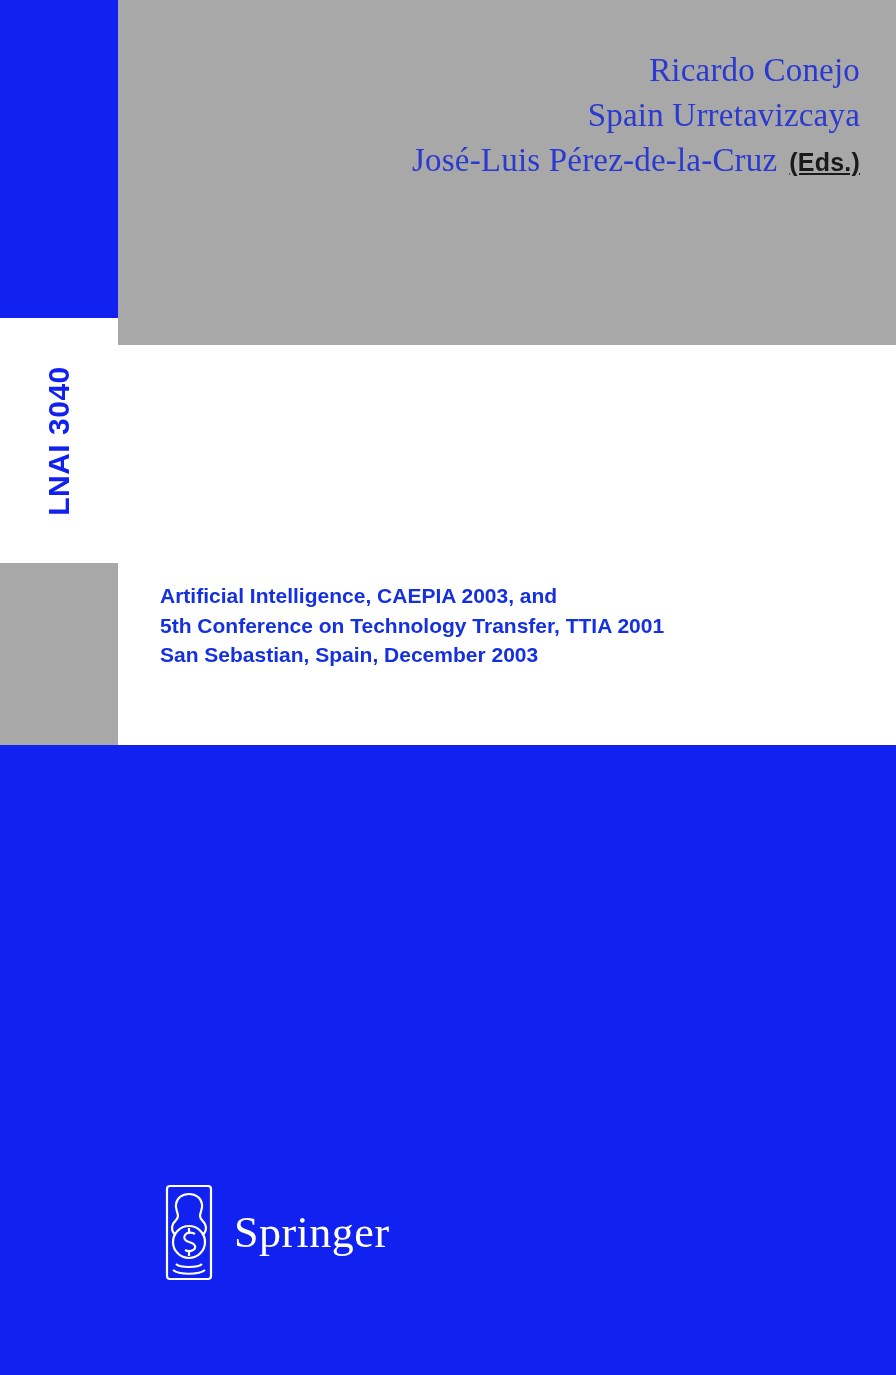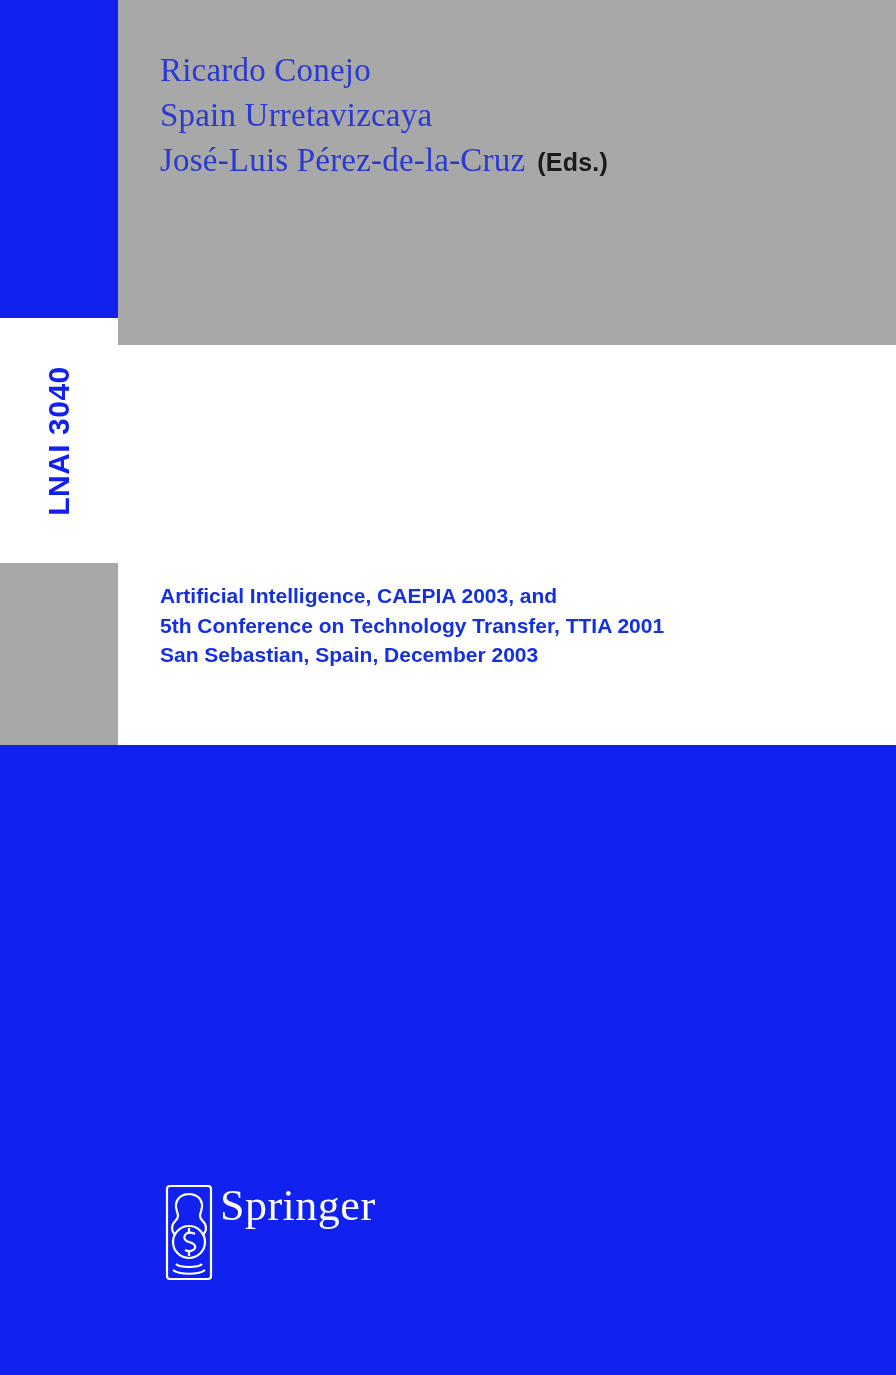--- a/index.html
+++ b/index.html
@@ -77,27 +77,29 @@
     left: 160px;
     top: 48px;
     width: 700px;
   }
   .editor-line {
     font-size: 33px;
     line-height: 45px;
     color: #2a39cf;
     font-family: "Liberation Serif", serif;
     letter-spacing: 0.2px;
+    text-align: right;
   }
   .editor-line .eds {
     font-family: "Liberation Sans", sans-serif;
     font-weight: bold;
     font-size: 25px;
     color: #1a1a1a;
     padding-left: 12px;
+    text-decoration: underline;
   }
 
   
   .title-band {
     position: absolute;
     left: 118px;
     top: 345px;
     width: 778px;
     height: 218px;
     background: #ffffff;
@@ -141,21 +143,22 @@
     top: 745px;
     width: 778px;
     height: 630px;
     background: #1122f0;
   }
   .publisher {
     position: absolute;
     left: 158px;
     top: 1180px;
     display: flex;
-    align-items: flex-start;
+    align-items: center;
+    gap: 14px;
   }
   .publisher-logo {
     width: 62px;
     height: 105px;
   }
   .publisher-name {
     font-family: "Liberation Serif", serif;
     font-size: 44px;
     color: #ffffff;
     letter-spacing: 0.5px;

